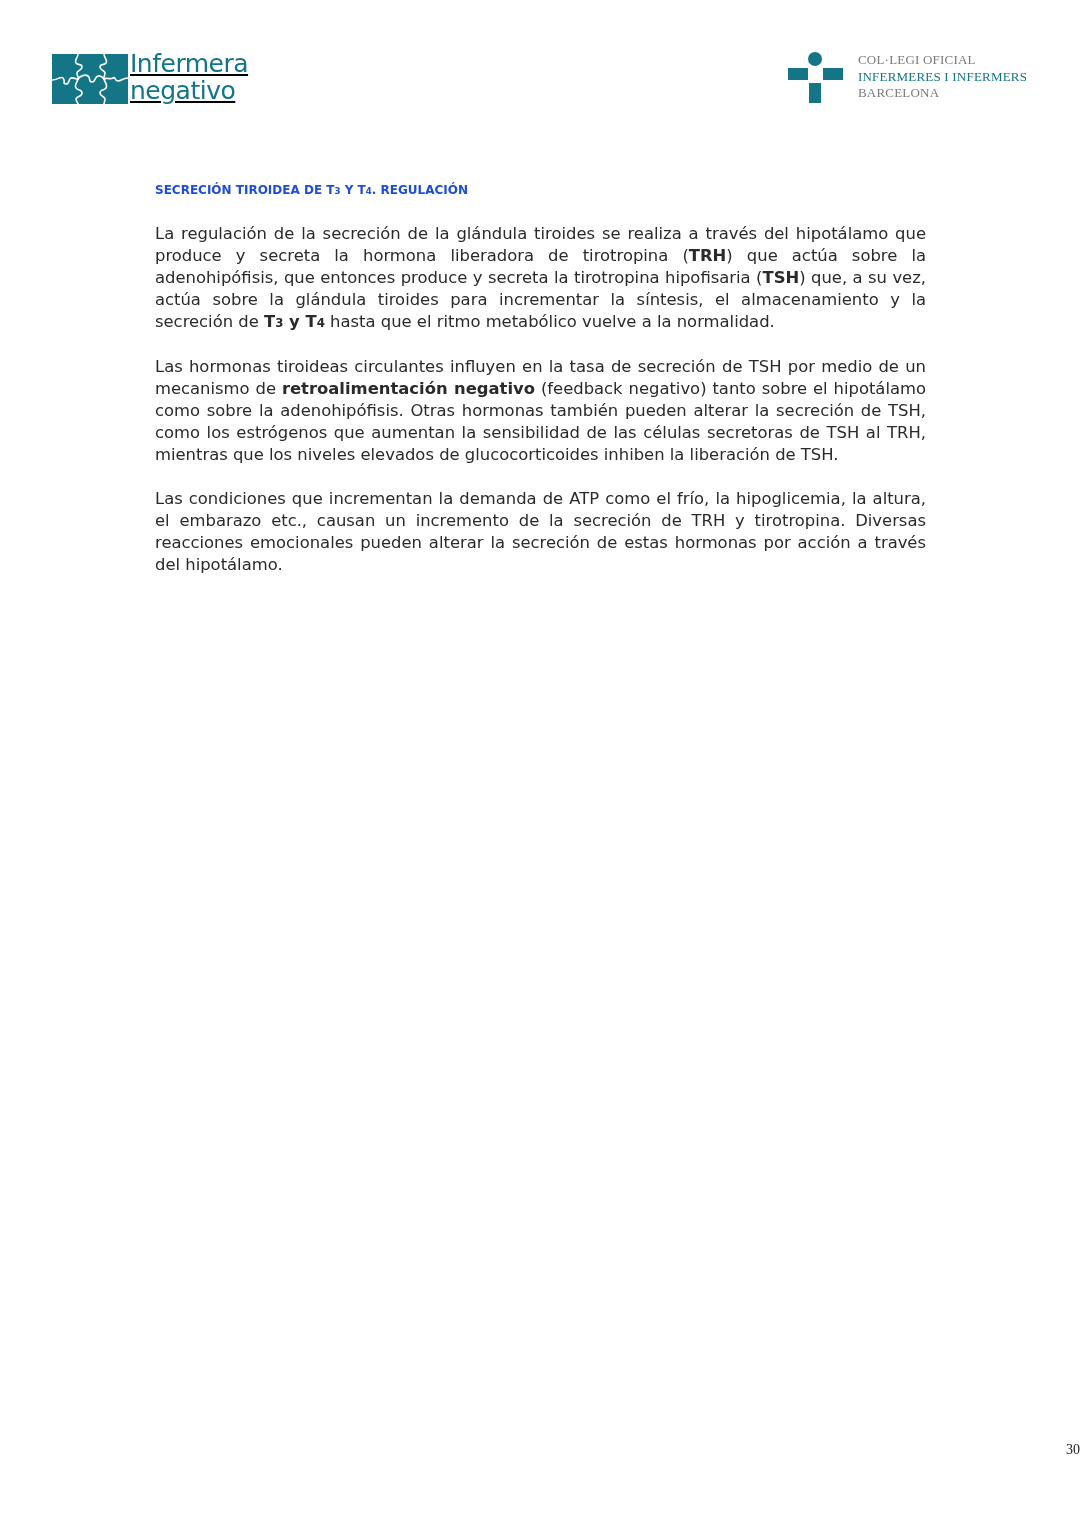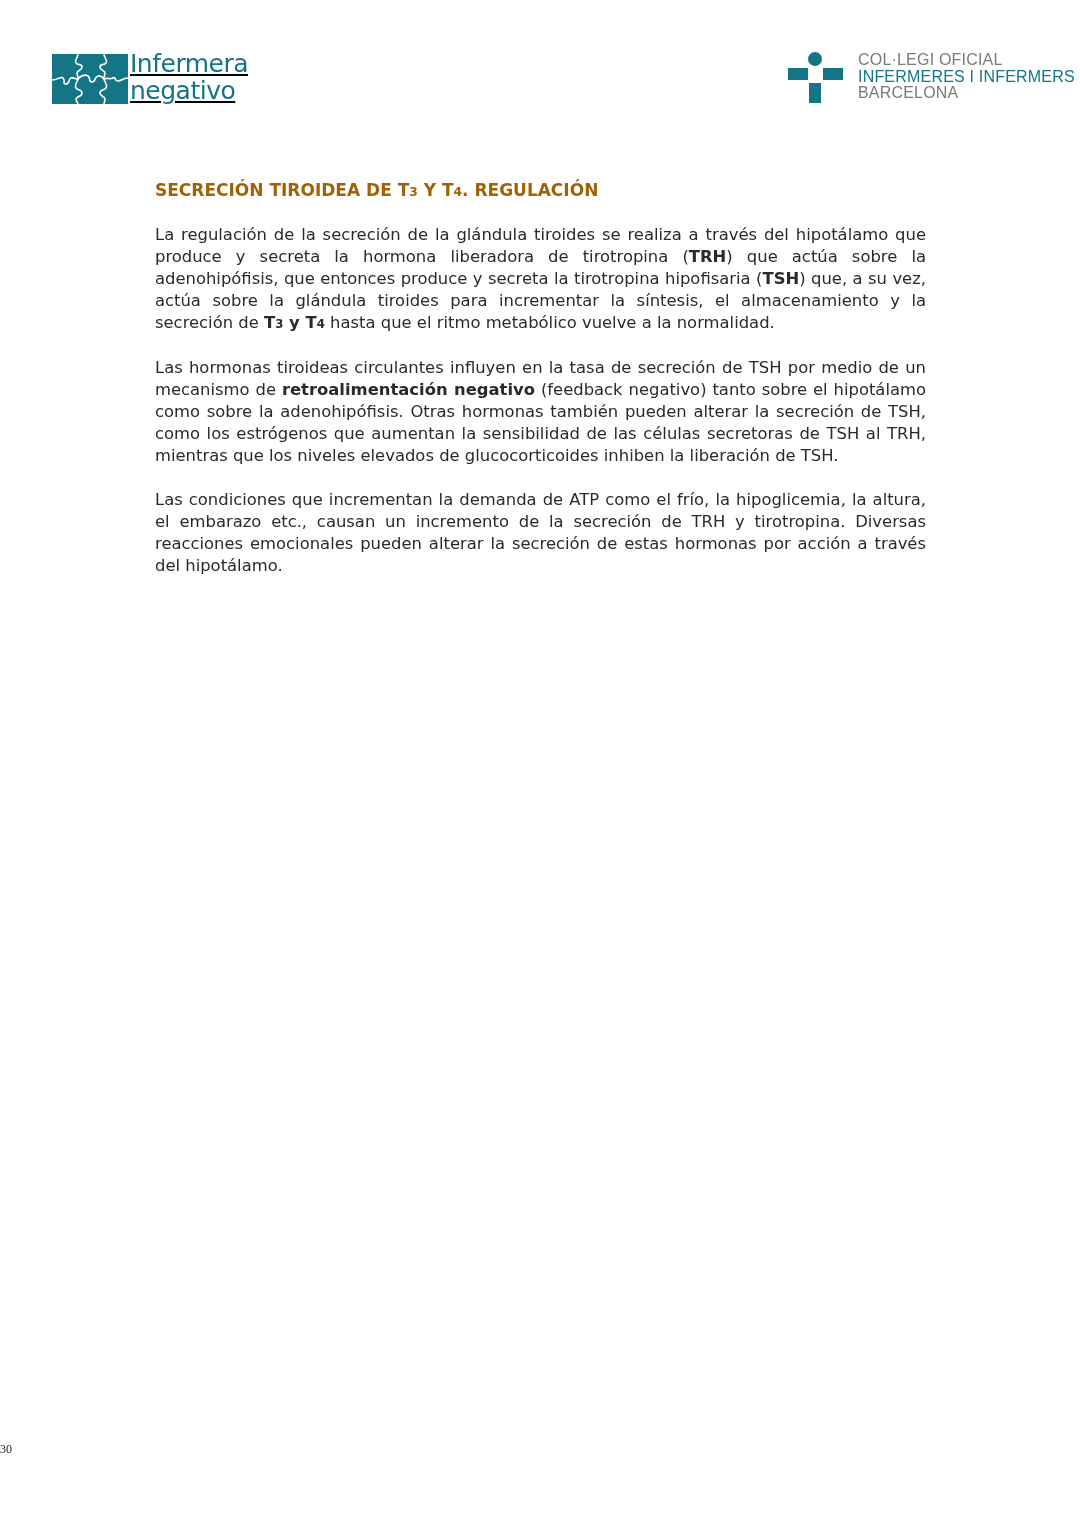--- a/index.html
+++ b/index.html
@@ -6,29 +6,29 @@
     body { width: 1080px; height: 1528px; position: relative; overflow: hidden; }
     .logo-left { position: absolute; left: 52px; top: 54px; display: flex; align-items: flex-start; text-decoration: underline; }
     .puzzle { width: 76px; height: 50px; }
     .logo-left-text { margin-left: 2px; margin-top: -4px; color: #137585; font-family: "DejaVu Sans", sans-serif; font-size: 25px; line-height: 27px; letter-spacing: -0.5px; }
     .logo-right { position: absolute; left: 788px; top: 52px; display: flex; align-items: flex-start; }
     .cross { width: 56px; height: 52px; position: relative; }
     .cross .dot { position: absolute; left: 20px; top: 0; width: 14px; height: 14px; border-radius: 50%; background: #137585; }
     .cross .bar-l { position: absolute; left: 0; top: 16px; width: 20px; height: 12px; background: #137585; }
     .cross .bar-r { position: absolute; left: 35px; top: 16px; width: 20px; height: 12px; background: #137585; }
     .cross .stem { position: absolute; left: 21px; top: 31px; width: 12px; height: 20px; background: #137585; }
-    .logo-right-text { margin-left: 14px; font-family: Liberation Sans, sans-serif; font-size: 16px; line-height: 16.5px; letter-spacing: 0.2px; }
+    .logo-right-text { margin-left: 14px; font-family: Liberation Serif, serif; font-size: 13px; line-height: 16.5px; letter-spacing: 0.2px; }
     .logo-right-text .l1, .logo-right-text .l3 { color: #7a7a7a; }
     .logo-right-text .l2 { color: #137585; text-align: center; }
     .content { position: absolute; left: 155px; top: 178px; width: 771px; font-family: "DejaVu Sans", sans-serif; color: #2a2a2a; }
-    h1 { margin: 0 0 20px 0; font-size: 17px; font-weight: bold; line-height: 24px; color: #a16207; }
+    h1 { margin: 0 0 20px 0; font-size: 12px; font-weight: bold; line-height: 24px; color: #1d4ed8; }
     p { margin: 16px 0 22px 0; font-size: 16.4px; line-height: 22px; text-align: justify; }
     b { font-weight: bold; }
     .sub { font-size: 0.72em; vertical-align: baseline; }
-    .page-number { position: absolute; left: 0; width: 1080px; top: 1442px; text-align: left; font-family: "Liberation Serif", serif; font-size: 12px; color: #222; }
+    .page-number { position: absolute; left: 0; width: 1080px; top: 1442px; text-align: right; font-family: "Liberation Serif", serif; font-size: 14px; color: #222; }
   </style>
 </head>
 <body>
 
 <div class="logo-left">
   <svg class="puzzle" viewBox="0 0 76 50">
     <rect x="0" y="0" width="76" height="50" fill="#137585"></rect>
     <g fill="none" stroke="#ffffff" stroke-width="1.6" stroke-linecap="round">
       <path d="M0,26 C6,26 8,22 11,24 C14,27 10,30 14,30 C18,30 16,25 19,24 C22,23 24,26 26,25"></path>
       <path d="M26,25 C28,22 33,20 36,22 C39,24 36,28 40,28 C44,28 42,23 46,22 C49,21 51,24 52,25"></path>

